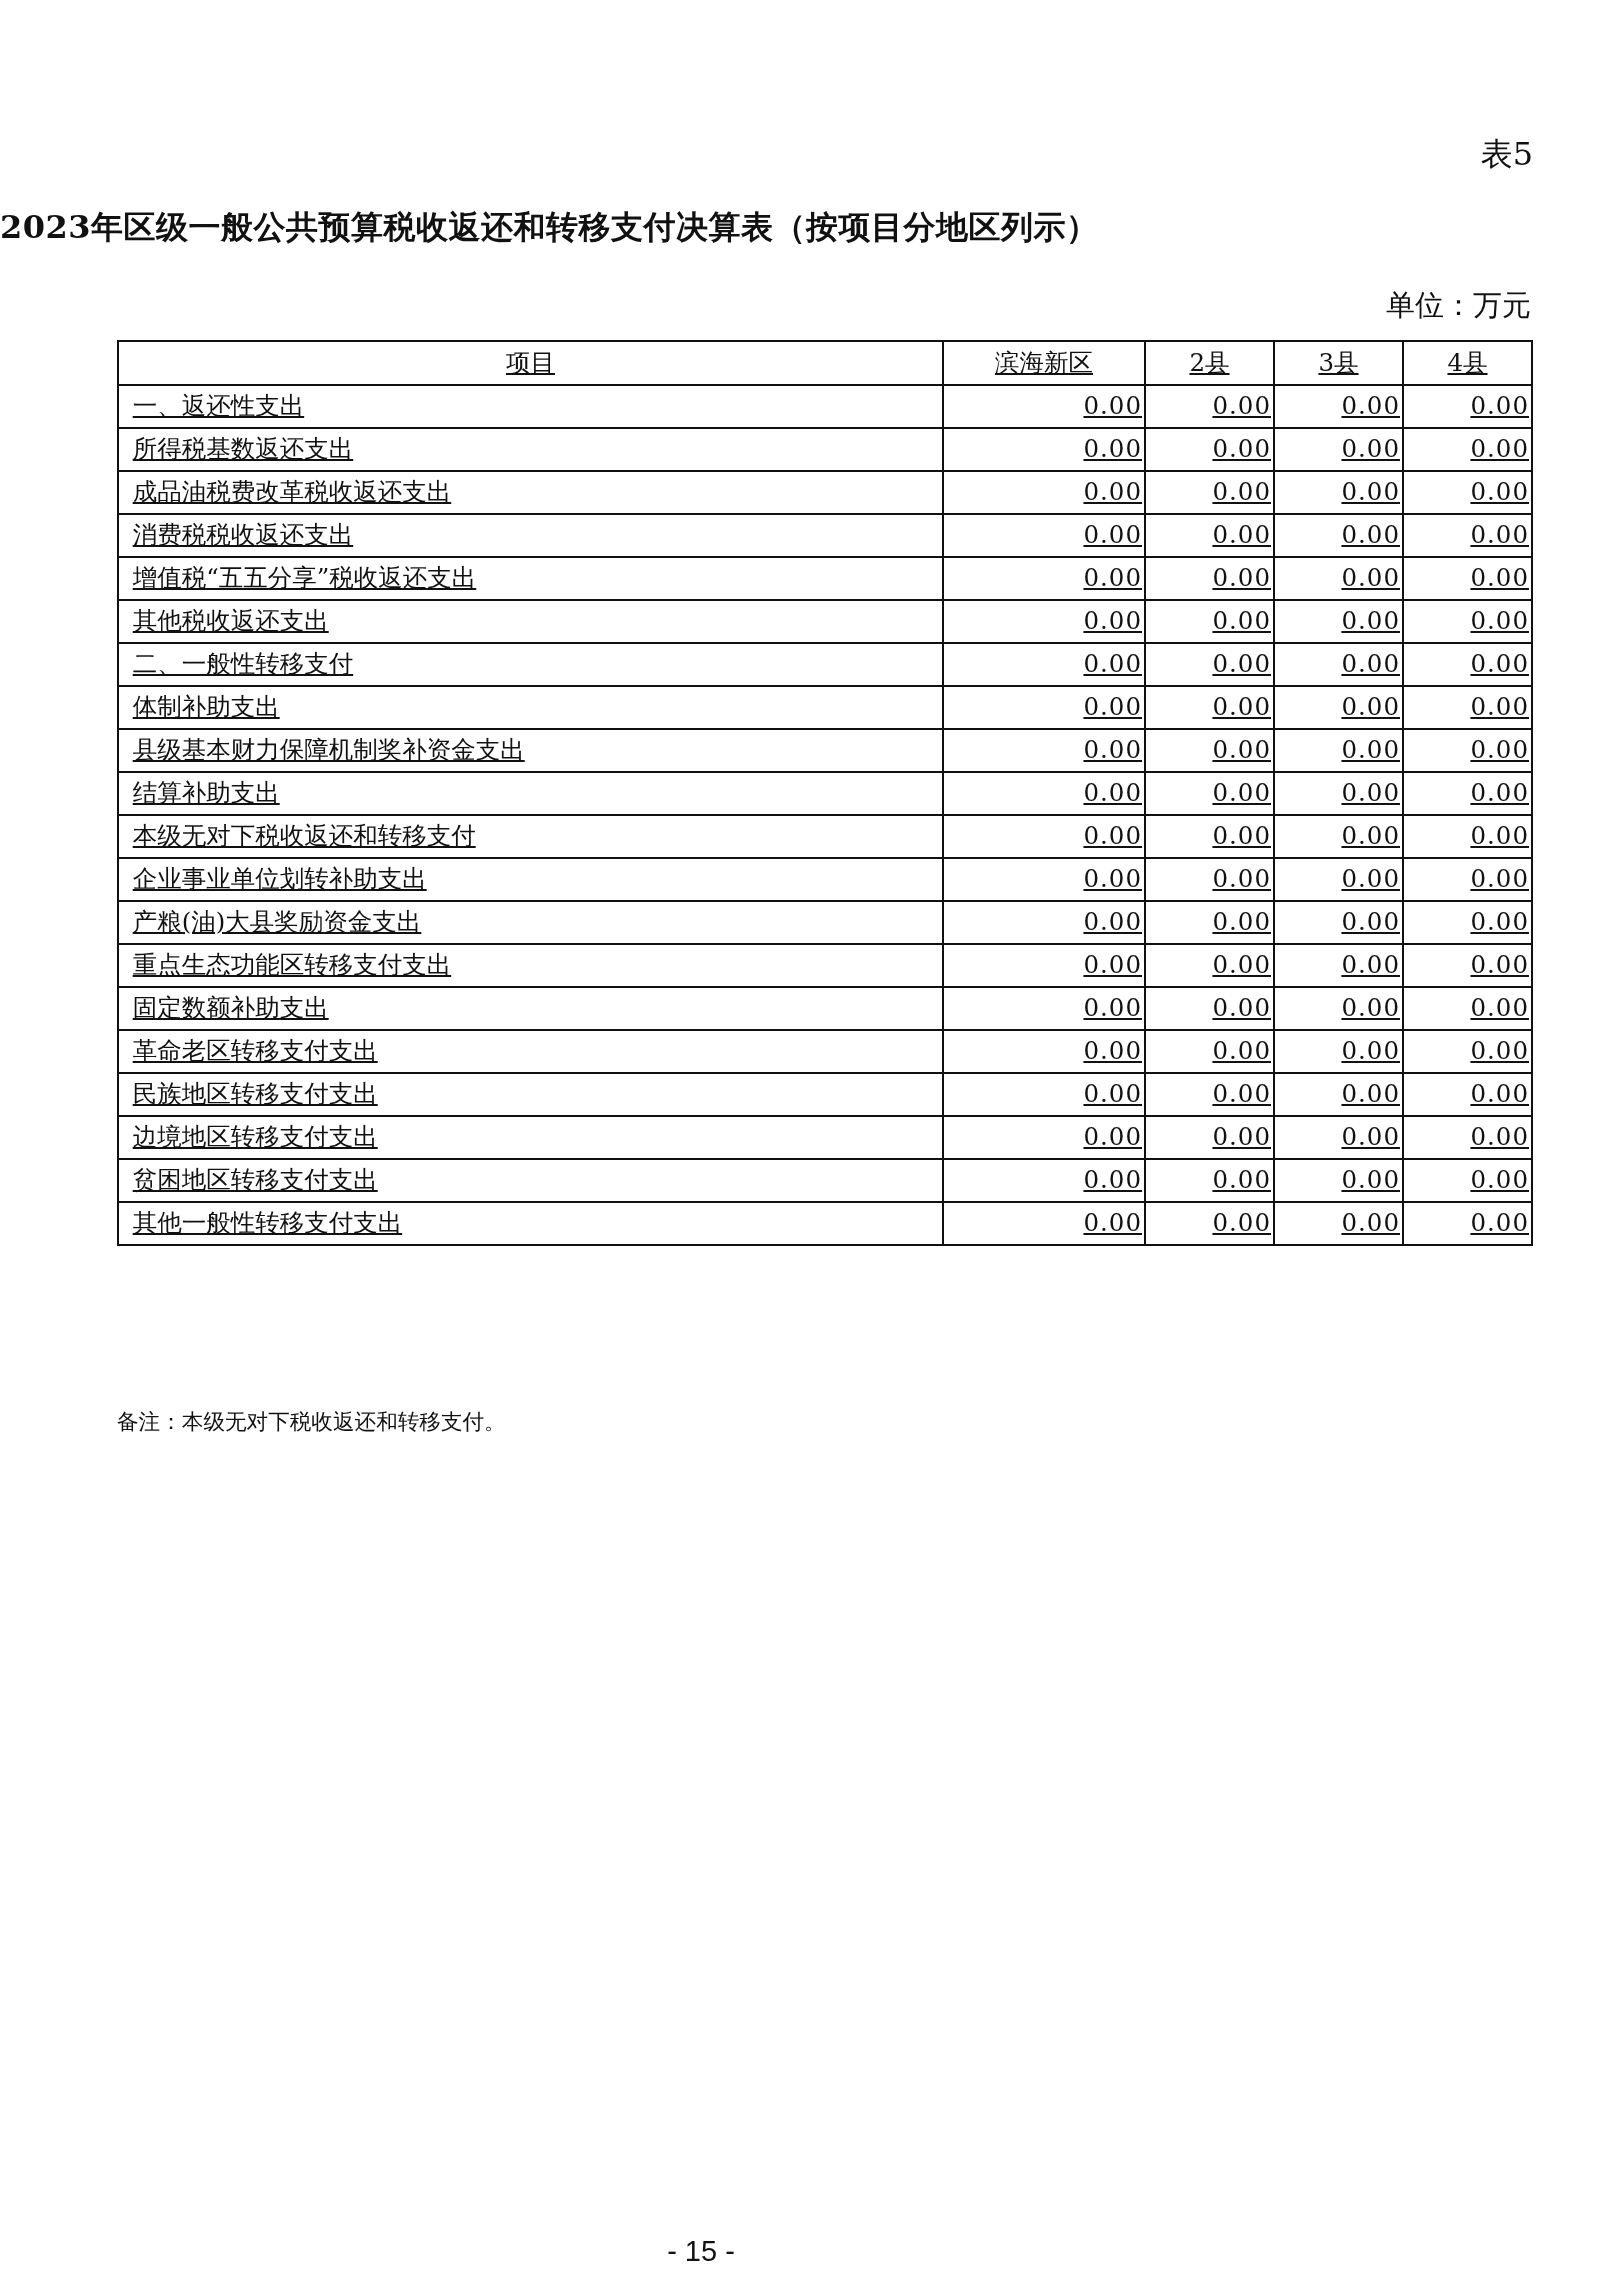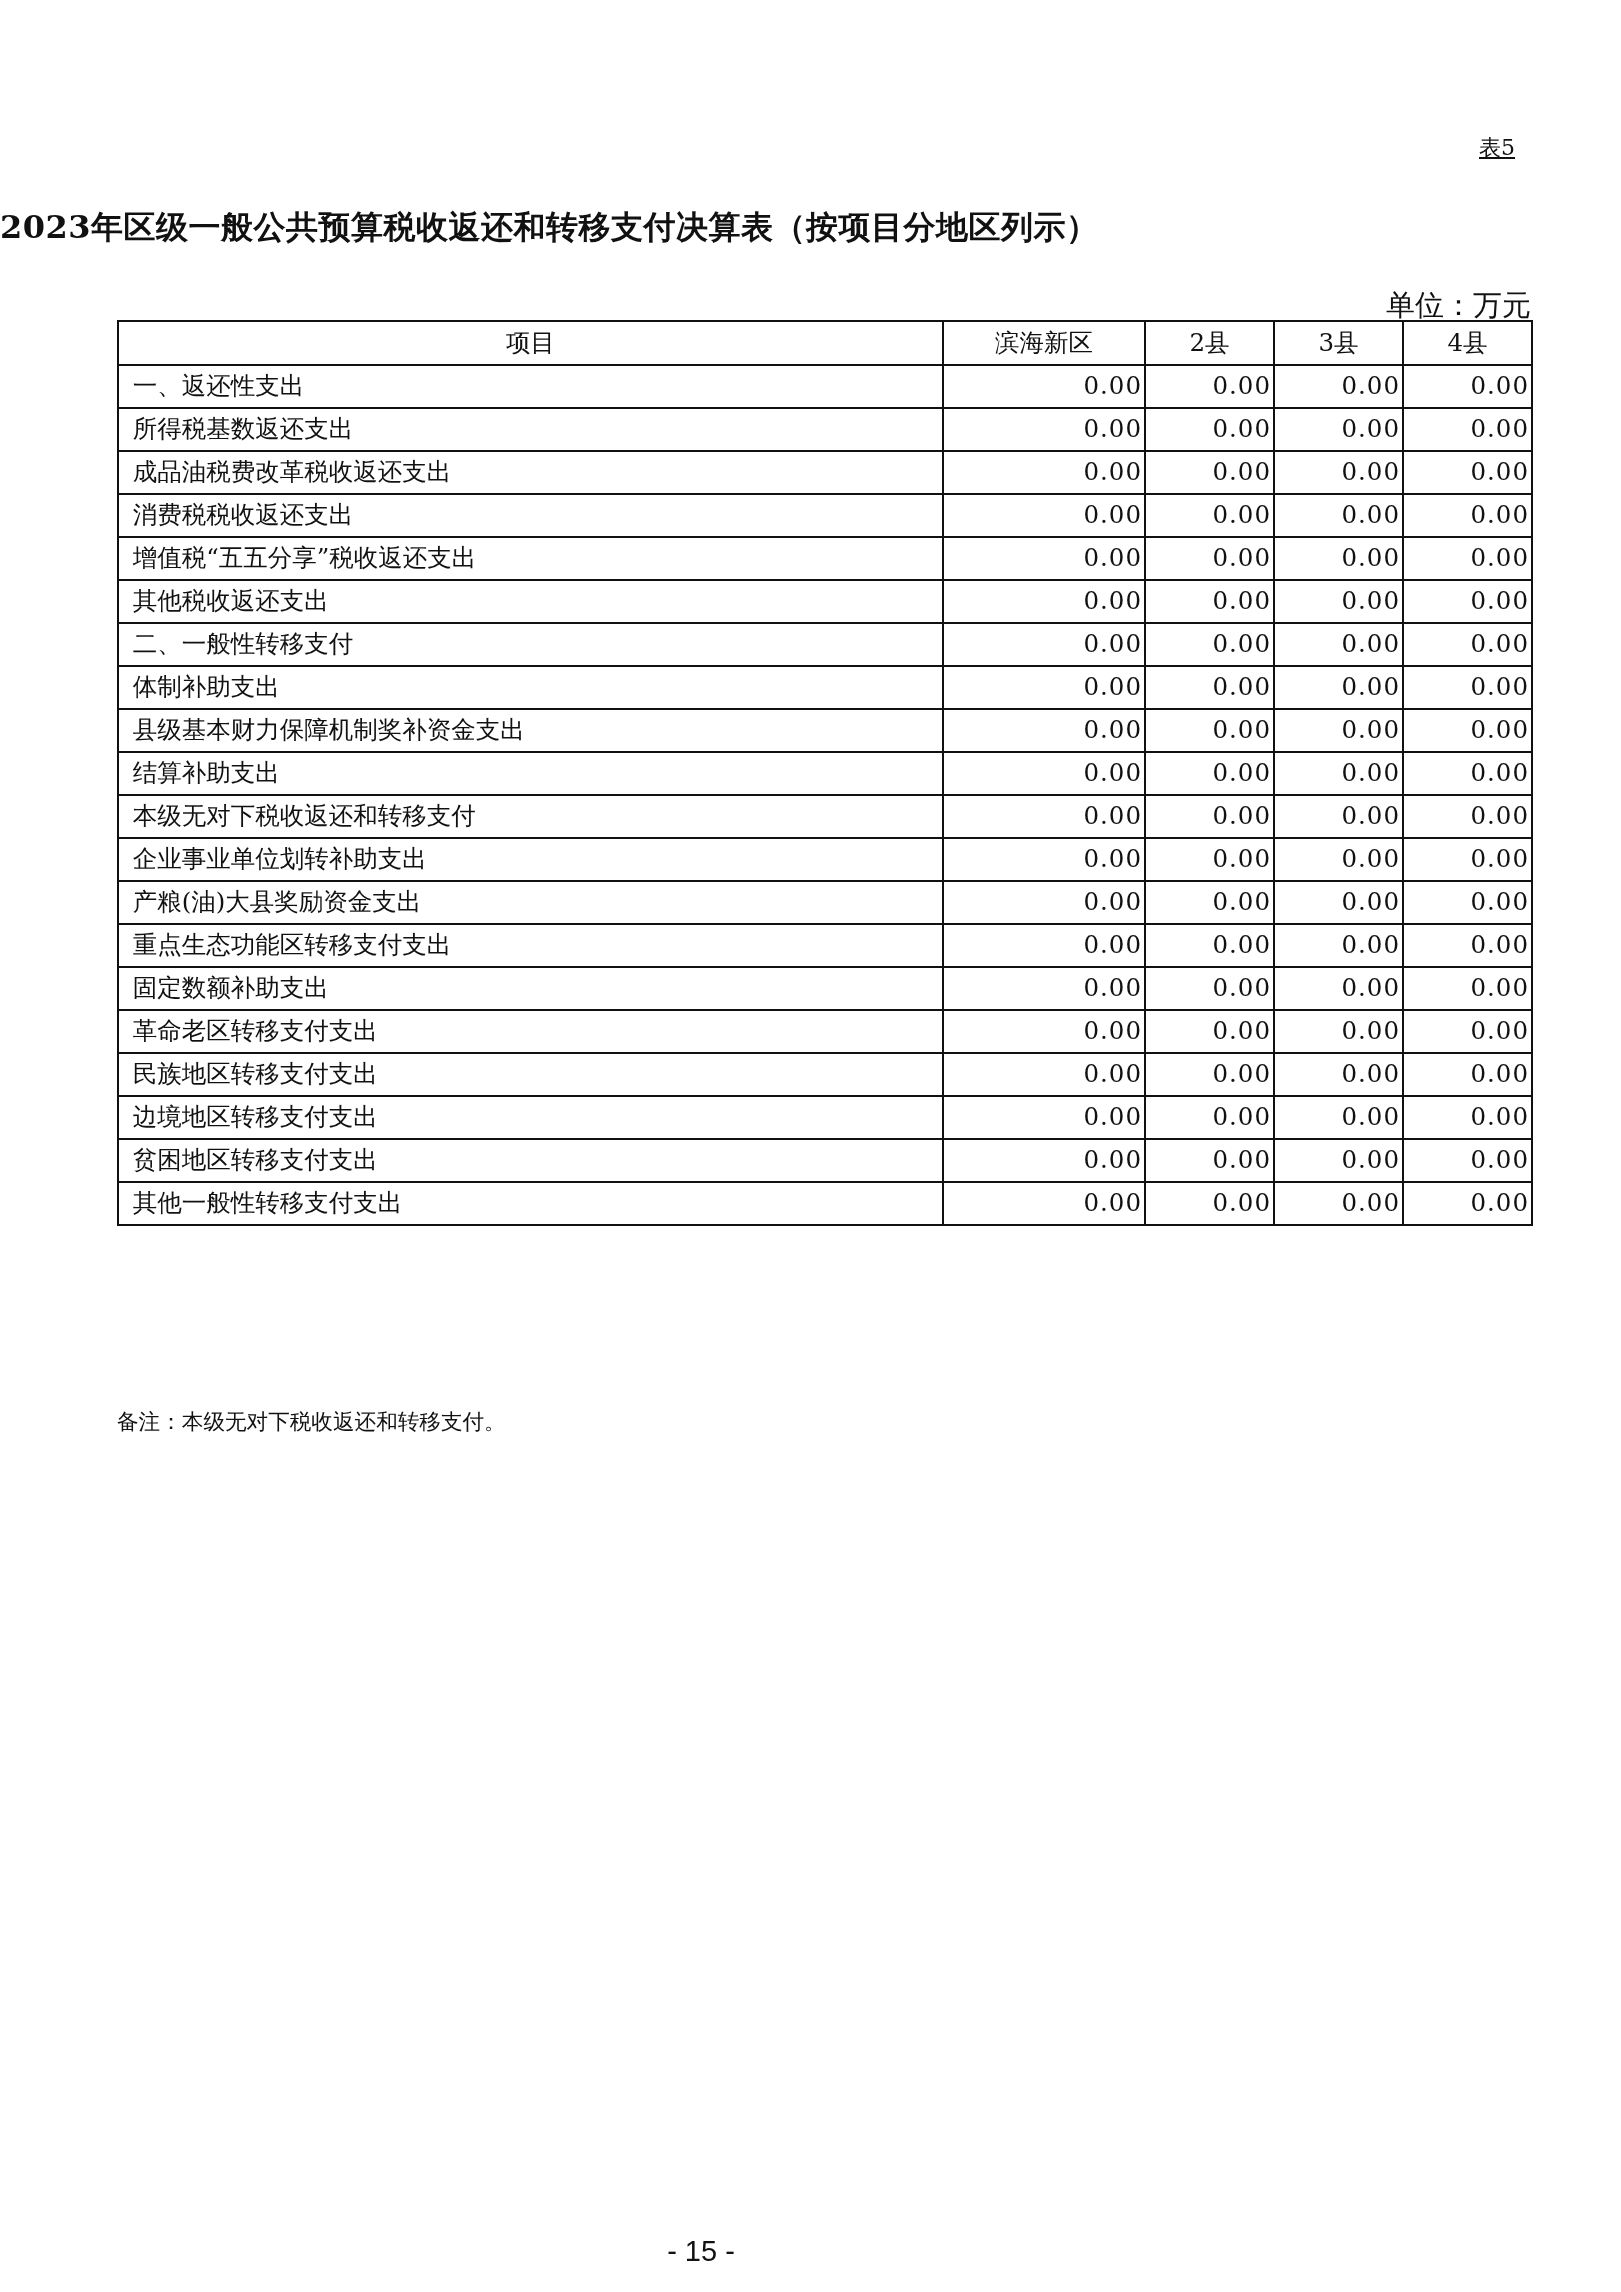--- a/index.html
+++ b/index.html
@@ -1,23 +1,23 @@
 <!DOCTYPE html>
 <html><head>
 <meta charset="utf-8">
 <style>
   html, body { margin: 0; padding: 0; background: #ffffff; }
   body { width: 1621px; height: 2293px; position: relative; overflow: hidden;
          font-family: "DejaVu Serif", "Liberation Serif", serif; color: #111; }
-  .table-no { position: absolute; right: 106px; top: 133px; font-size: 22px; text-decoration: underline; }
+  .table-no { position: absolute; right: 88px; top: 133px; font-size: 32px; }
   .title { position: absolute; left: 0; width: 1621px; top: 206px; 
            font-size: 32px; font-weight: bold; letter-spacing: 0.5px; }
   .unit { position: absolute; right: 90px; top: 286px; font-size: 29px; }
-  table.main { position: absolute; left: 117px; top: 320px; width: 1415px;
-               border-collapse: collapse; table-layout: fixed; }
+  table.main { position: absolute; left: 117px; top: 340px; width: 1415px;
+               border-collapse: collapse; table-layout: fixed; text-decoration: underline; }
   table.main th, table.main td { border: 2px solid #111; height: 41px; padding: 0;
                font-size: 24.5px; font-weight: normal; line-height: 1; }
   table.main th { text-align: center; height: 42px; }
   table.main td.name { text-align: left; padding-left: 13.7px; white-space: nowrap; }
   table.main td.num { text-align: right; padding-right: 2px;
                font-family: "DejaVu Serif", "Liberation Serif", serif; letter-spacing: 1px; }
   .note { position: absolute; left: 117px; top: 1407px; font-size: 21.6px; }
   .page-num { position: absolute; left: 0; width: 1402px; top: 2235px; text-align: center;
               font-family: "Liberation Sans", "DejaVu Sans", sans-serif; font-size: 29px; }
 </style>

